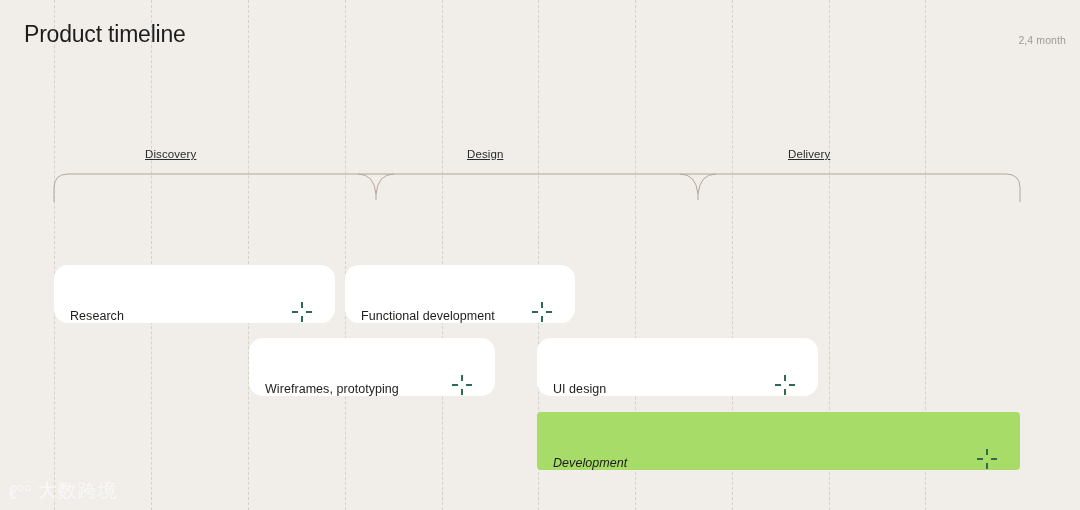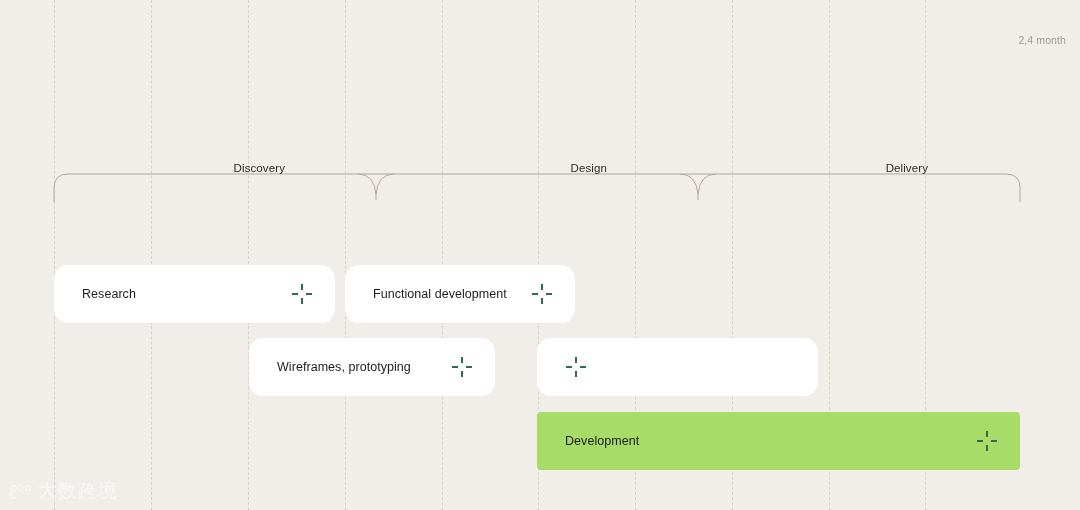--- a/index.html
+++ b/index.html
@@ -59,25 +59,26 @@
   
   #phases {
     position: absolute;
     left: 0; top: 0;
     width: 1080px;
     height: 510px;
     pointer-events: none;
   }
   .phase-label {
     position: absolute;
-    top: 162px;
+    top: 148px;
     font-size: 11.5px;
     color: #2b2b29;
-    text-align: right;
+    text-align: left;
     letter-spacing: 0.1px;
+    text-decoration: underline;
   }
   #bracket-svg {
     position: absolute;
     left: 0;
     top: 160px;
     width: 1080px;
     height: 45px;
   }
 
   
@@ -86,27 +87,28 @@
     left: 0; top: 0;
     width: 1080px;
     height: 510px;
   }
   .task-card {
     position: absolute;
     height: 58px;
     border-radius: 14px;
     background: #ffffff;
     display: flex;
-    align-items: center;
+    align-items: flex-end;
     box-sizing: border-box;
-    padding: 0 16px 0 28px;
+    padding: 0 16px 0 16px;
   }
   .task-card.green {
     background: #a8dc68;
     border-radius: 4px;
+    font-style: italic;
   }
   .task-label {
     font-size: 12.5px;
     color: #1d1d1b;
     letter-spacing: 0.05px;
     flex: 1 1 auto;
     white-space: nowrap;
   }
   .resize-handle {
     flex: 0 0 auto;
@@ -162,20 +164,21 @@
     <div class="gridline" style="left: 345px;"></div>
     <div class="gridline" style="left: 442px;"></div>
     <div class="gridline" style="left: 538px;"></div>
     <div class="gridline" style="left: 635px;"></div>
     <div class="gridline" style="left: 732px;"></div>
     <div class="gridline" style="left: 829px;"></div>
     <div class="gridline" style="left: 925px;"></div>
   </div>
 
 <div id="header">
+  <div id="page-title">Product timeline</div>
   <div id="duration-label">2,4 month</div>
 </div>
 
 <div id="phases">
   <svg id="bracket-svg" viewBox="0 0 1080 45" preserveAspectRatio="none">
       <path d="M 54 42 L 54 28 Q 54 14 68 14 L 1006 14 Q 1020 14 1020 28 L 1020 42" fill="none" stroke="#b3a79b" stroke-width="1"></path>
       <path d="M 358 14 Q 374 14 376 34 L 376 40 M 394 14 Q 378 14 376 34" fill="none" stroke="#b3a79b" stroke-width="1"></path>
       <path d="M 680 14 Q 696 14 698 34 L 698 40 M 716 14 Q 700 14 698 34" fill="none" stroke="#b3a79b" stroke-width="1"></path>
     </svg>
 <div class="phase-label" style="left: 145px; width: 140px;">Discovery</div>
@@ -205,20 +208,21 @@
     <div class="task-card" style="left: 249px; width: 246px; top: 338px; background: rgb(255, 255, 255);">
       <span class="task-label">Wireframes, prototyping</span>
       <span class="resize-handle">
         <i class="top"></i>
         <i class="bottom"></i>
         <i class="left"></i>
         <i class="right"></i>
       </span>
     </div>
     <div class="task-card" style="left: 537px; width: 281px; top: 338px; background: rgb(255, 255, 255);">
+      <span class="task-label">UI design</span>
       <span class="resize-handle">
         <i class="top"></i>
         <i class="bottom"></i>
         <i class="left"></i>
         <i class="right"></i>
       </span>
     </div>
     <div class="task-card green" style="left: 537px; width: 483px; top: 412px; background: rgb(168, 220, 104);">
       <span class="task-label">Development</span>
       <span class="resize-handle">

